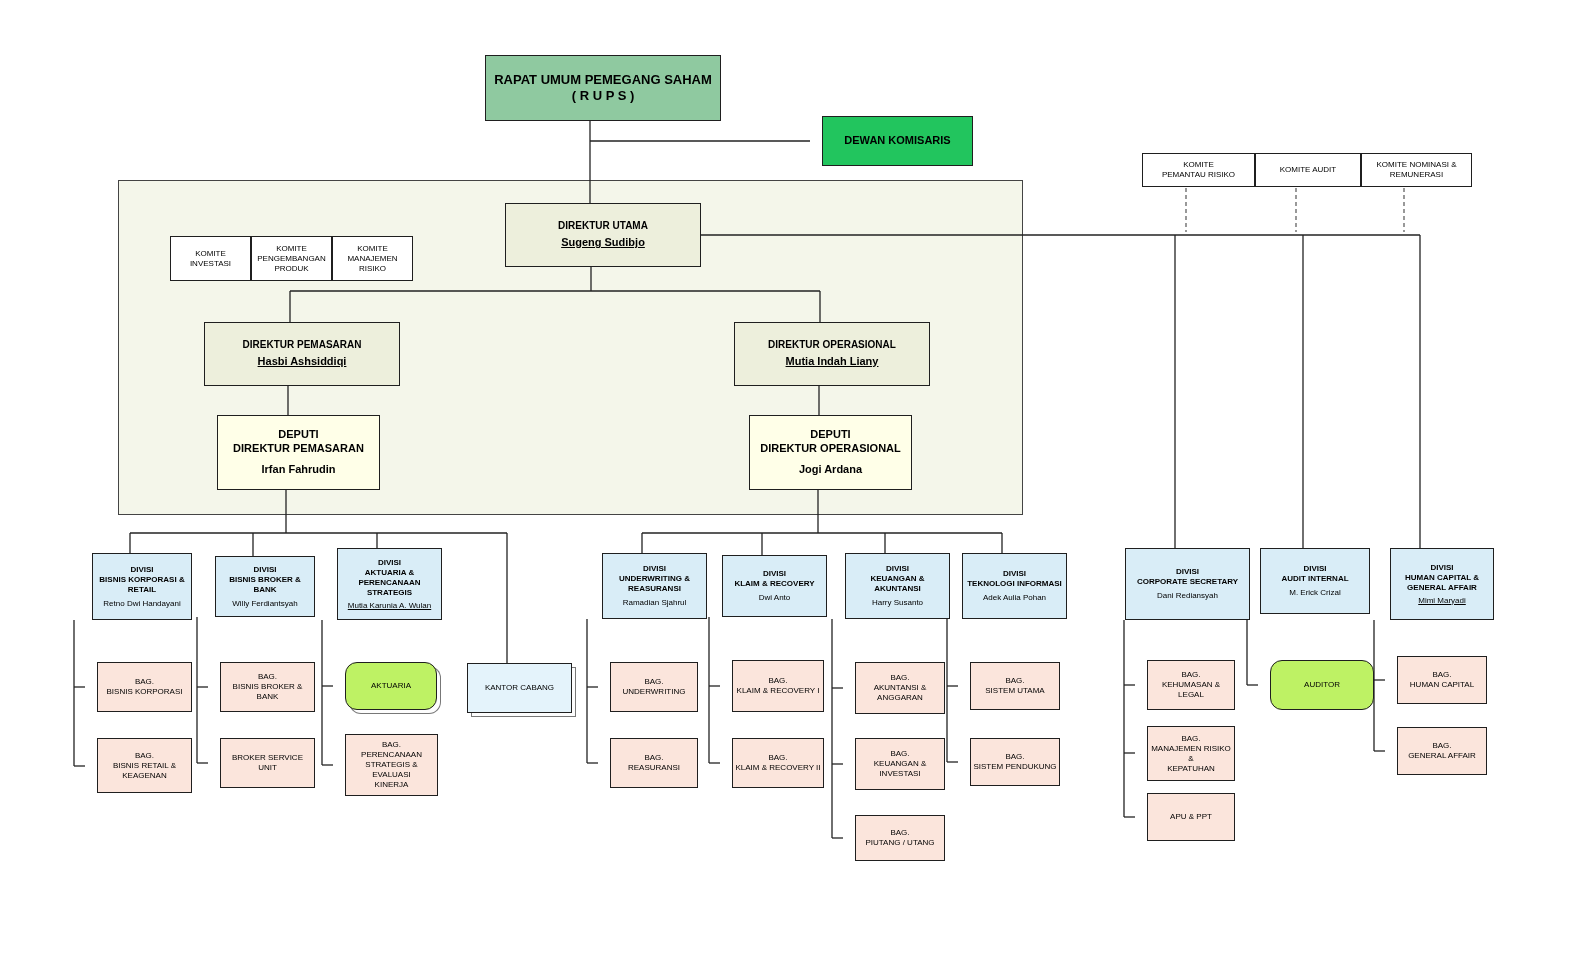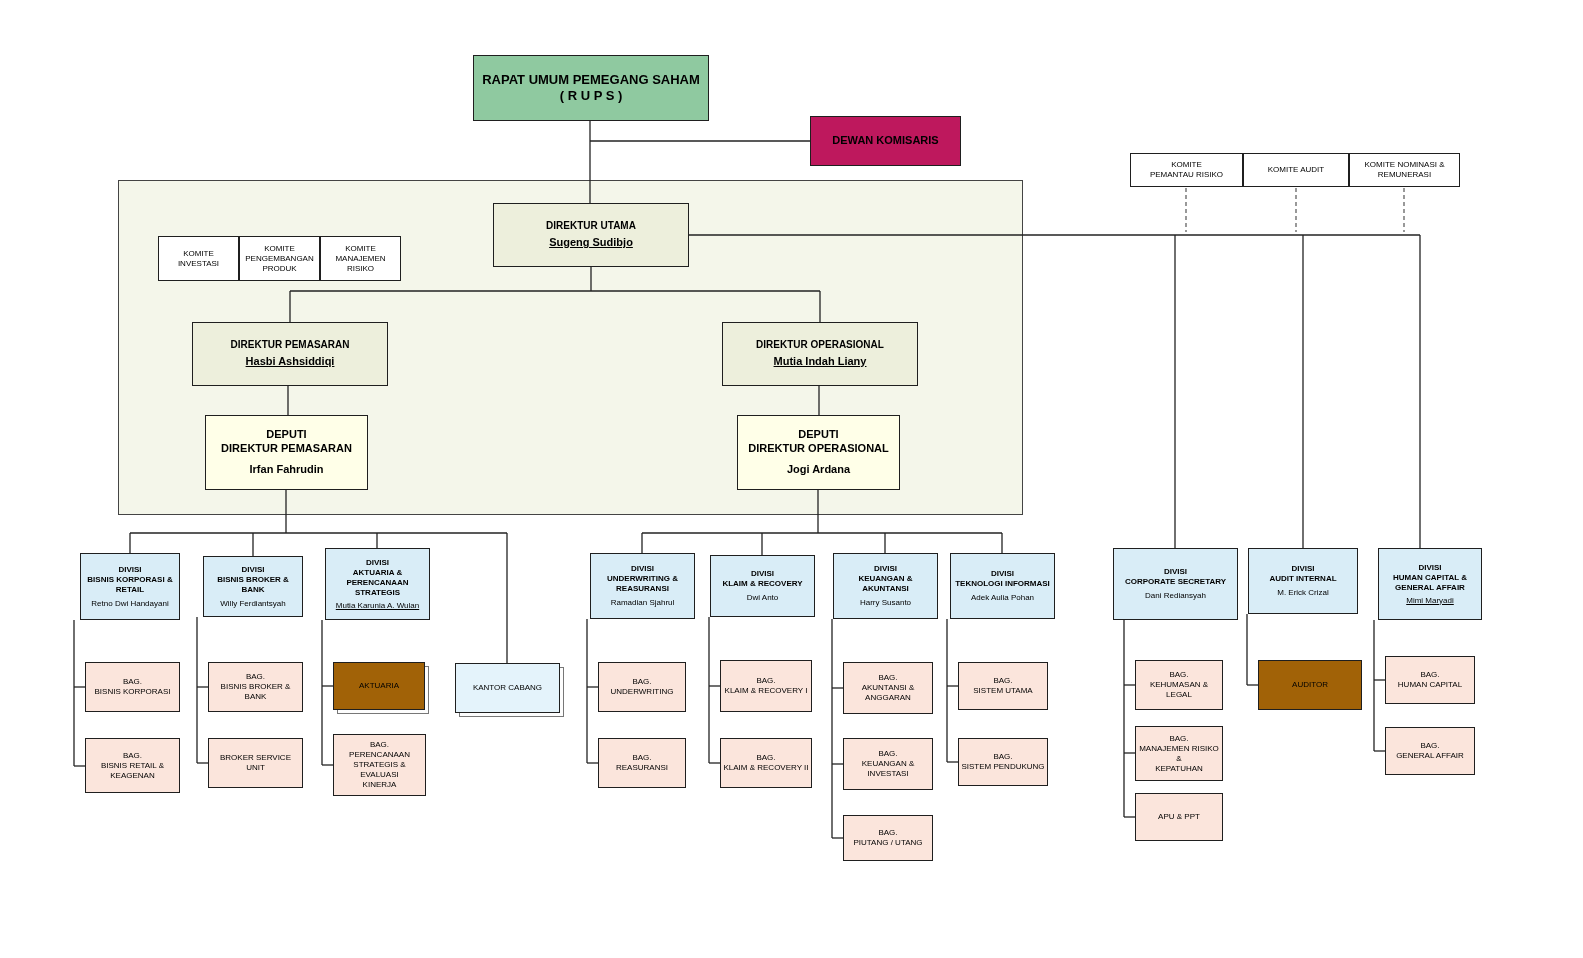--- a/index.html
+++ b/index.html
@@ -3,31 +3,31 @@
 <meta charset="utf-8">
 <style>
   html,body{margin:0;padding:0;background:#fff;}
   #canvas{position:relative;width:1583px;height:958px;background:#ffffff;overflow:hidden;
           font-family:"Liberation Sans",sans-serif;color:#000;}
   svg.wires{position:absolute;left:0;top:0;width:1583px;height:958px;pointer-events:none;}
   svg.wires line{stroke:#222;stroke-width:1.3;}
   svg.wires line.dash{stroke:#555;stroke-width:1.2;stroke-dasharray:4 3;}
   .box{position:absolute;box-sizing:border-box;border:1px solid #1f1f1f;background:#fff;
        display:flex;flex-direction:column;align-items:center;justify-content:center;
-       text-align:center;line-height:1.25;padding:2px;}
+       text-align:center;line-height:1.25;padding:2px;margin-left:12px;}
   .panel{position:absolute;box-sizing:border-box;border:1px solid #444;background:#F4F6EA;}
   .green{background:#8FC9A0;}
-  .orange{background:#be185d;}
+  .orange{background:#22c55e;}
   .white{background:#FFFFFF;}
   .olive{background:#EDEFDC;}
   .ivory{background:#FFFFE8;}
   .blue{background:#D9EDF7;}
   .blue2{background:#E4F3FB;text-align:center;}
   .peach{background:#FBE5DC;}
-  .lav{background:#a16207;}
+  .lav{background:#bef264;border-radius:12px;}
   .stacked{box-shadow:4px 4px 0 -1px #fdfdfd, 4px 4px 0 0 #777;}
   .pre{white-space:pre-line;display:block;}
   .bt{font-weight:bold;white-space:pre-line;display:block;}
   .bn{white-space:pre-line;display:block;}
   .g3{margin-top:3px;text-decoration:underline;} .g4{margin-top:4px;} .g8{margin-top:8px;}
   .fs13{font-size:13px;} .fs12{font-size:10px;} .fs11{font-size:11px;}
   .fs10{font-size:10.5px;} .fs8{font-size:8px;} .fs8b{font-size:8px;font-weight:bold;}
   .semib{font-weight:bold;}
 </style>
 </head>

